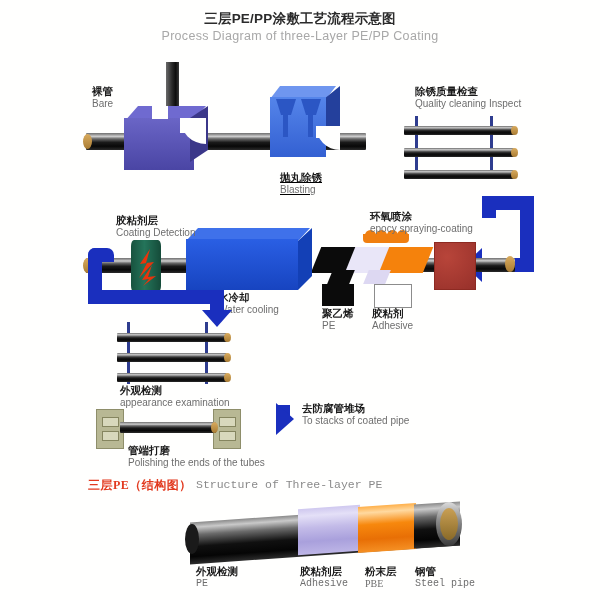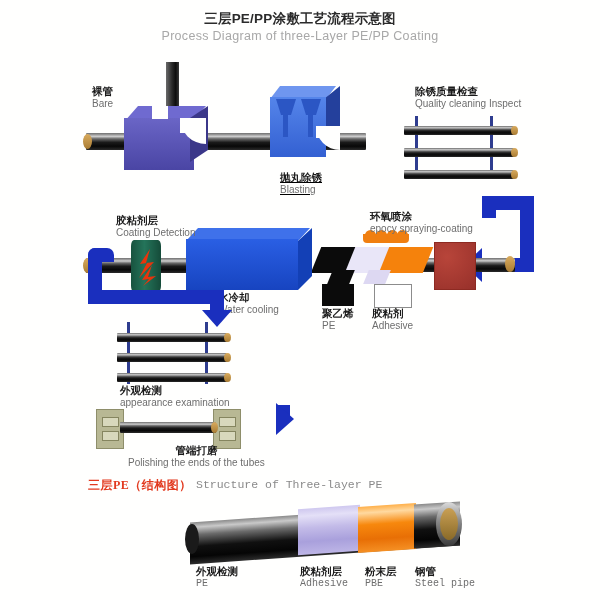--- a/index.html
+++ b/index.html
@@ -241,28 +241,32 @@
     <i style="left:5px;top:7px;width:15px;height:8px;"></i>
     <i style="left:5px;top:21px;width:15px;height:8px;"></i>
   </div>
   <div class="grind" style="left:213px;top:409px;width:26px;height:38px;">
     <i style="left:5px;top:7px;width:15px;height:8px;"></i>
     <i style="left:5px;top:21px;width:15px;height:8px;"></i>
   </div>
   <div class="pipe" style="left:120px;top:422px;width:96px;height:11px;"></div>
   <div class="pipe-cap" style="left:211px;top:422px;width:7px;height:11px;"></div>
 
-  <div class="lbl" style="left:128px;top:445px;text-align:center;">
+  <div class="lbl" style="left:128px;top:445px;">
     <span class="t-cn">管端打磨</span>
     <span class="t-en">Polishing the ends of the tubes</span>
   </div>
 
   <div class="conn" style="left:276px;top:405px;width:14px;height:14px;"></div>
   <div class="arrow-right" style="left:276px;top:403px;"></div>
 
+  <div class="lbl" style="left:302px;top:403px;">
+    <span class="t-cn">去防腐管堆场</span>
+    <span class="t-en">To stacks of coated pipe</span>
+  </div>
 
   <div id="sec-en">Structure of Three-layer PE</div>
   <div id="sec-cn">三层PE（结构图）</div>
 
   <div>
 
     <div class="cut cut-pe" style="left:190px;top:513px;width:270px;height:42px;transform:skewY(-4deg);"></div>
 
     <div class="cut cut-ad" style="left:298px;top:507px;width:62px;height:46px;transform:skewY(-4deg);"></div>
 
@@ -279,20 +283,20 @@
   <div class="lbl" style="left:196px;top:566px;">
     <span class="t-cn">外观检测</span>
     <span class="t-en" style="font-family:'Liberation Mono',monospace;">PE</span>
   </div>
   <div class="lbl" style="left:300px;top:566px;">
     <span class="t-cn">胶粘剂层</span>
     <span class="t-en" style="font-family:'Liberation Mono',monospace;">Adhesive</span>
   </div>
   <div class="lbl" style="left:365px;top:566px;">
     <span class="t-cn">粉末层</span>
-    <span class="t-en" style="font-family:Liberation Mono, monospace;">PBE</span>
+    <span class="t-en" style="font-family:Liberation Serif, serif;">PBE</span>
   </div>
   <div class="lbl" style="left:415px;top:566px;">
     <span class="t-cn">钢管</span>
     <span class="t-en" style="font-family:'Liberation Mono',monospace;">Steel pipe</span>
   </div>
 
 </div>
 
 </body></html>

